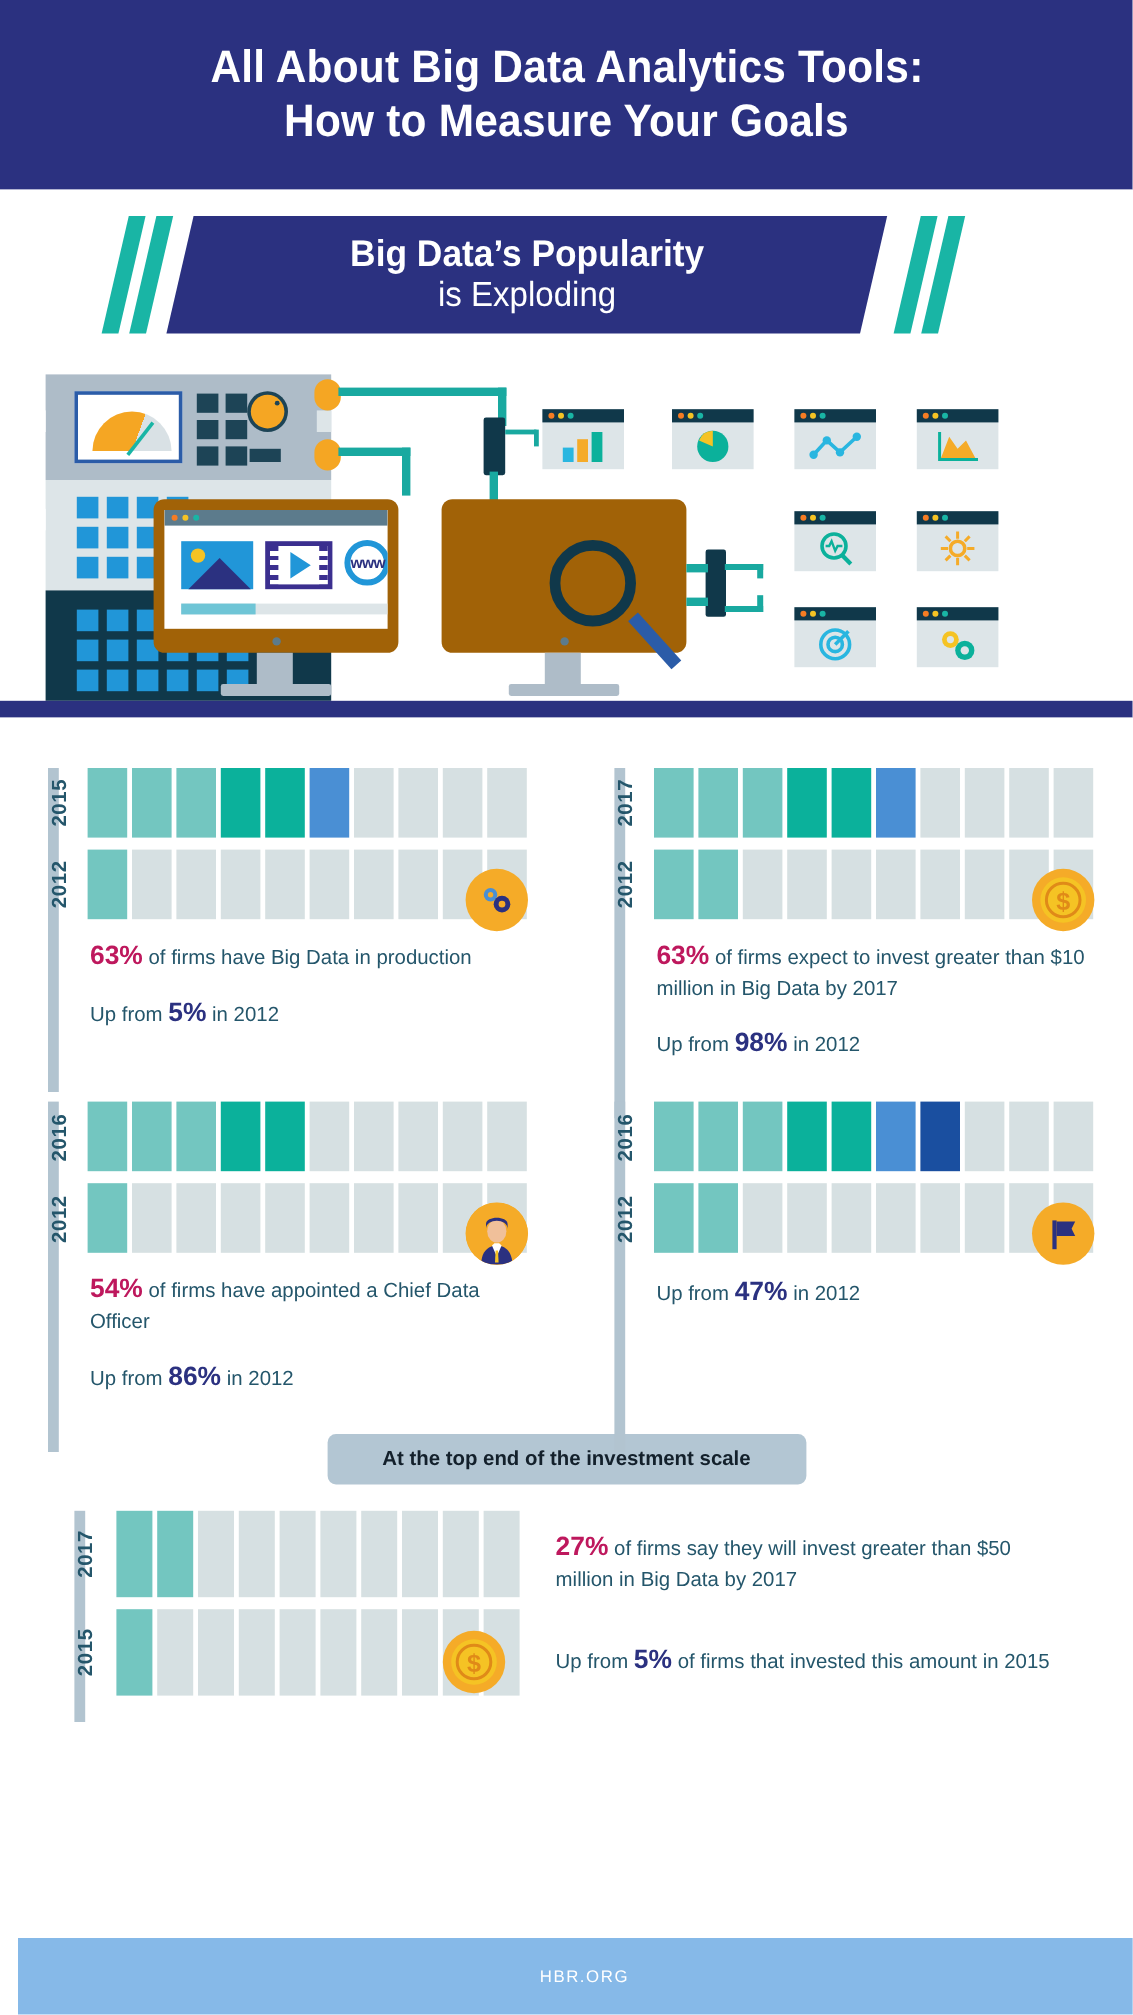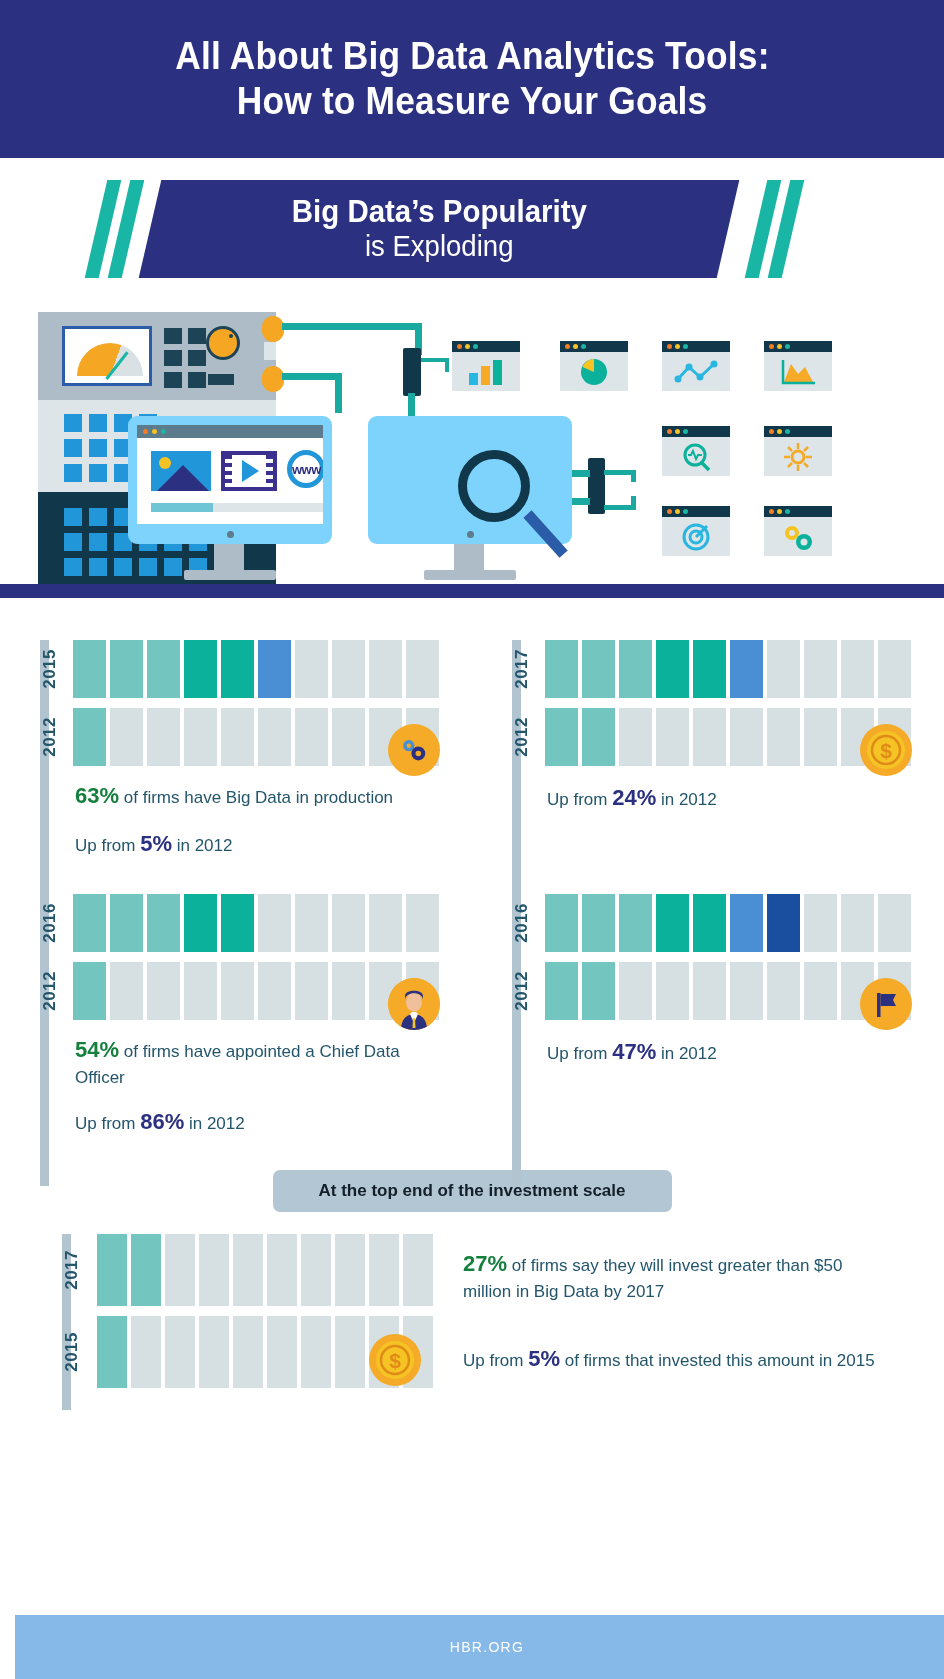--- a/index.html
+++ b/index.html
@@ -183,21 +183,21 @@
     background: #f5a623;
   }
 
   
   .cable { position: absolute; background: #19a9a0; }
   .connector { position: absolute; background: #10384a; border-radius: 2px; }
 
   
   .monitor {
     position: absolute;
-    background: #7dd3fc;
+    background: #a16207;
     border-radius: 9px;
   }
   .monitor-screen {
     position: absolute; left: 9px; top: 9px; right: 9px; bottom: 20px;
     background: #ffffff;
     overflow: hidden;
   }
   .m-titlebar {
     height: 13px; background: #5c7b8c;
     display: flex; align-items: center; gap: 4px; padding-left: 6px;
@@ -354,21 +354,21 @@
     z-index: 5;
   }
   .stat {
     margin-left: 35px;
     margin-top: 14px;
     font-size: 17px;
     color: #24566b;
     line-height: 1.45;
     max-width: 380px;
   }
-  .stat b { color: #15803d; font-size: 22px; font-weight: bold; }
+  .stat b { color: #be185d; font-size: 22px; font-weight: bold; }
   .stat-sub {
     margin-left: 35px;
     margin-top: 16px;
     margin-bottom: 4px;
     font-size: 17px;
     color: #24566b;
     line-height: 1.45;
   }
   .stat-sub b { color: #2b3180; font-size: 22px; font-weight: bold; }
 
@@ -784,22 +784,25 @@
               </div>
               <div class="badge" style="right:-6px; top:16px;">
                 <svg width="42" height="42" viewBox="0 0 42 42">
                     <circle cx="21" cy="21" r="19" fill="#f5c324"></circle>
                     <circle cx="21" cy="21" r="14" fill="none" stroke="#e08a18" stroke-width="2.5"></circle>
                     <text x="21" y="29" font-size="21" font-weight="bold" fill="#e08a18" text-anchor="middle" font-family="Liberation Sans, sans-serif">$</text>
                   </svg>
               </div>
             </div>
           </div>
+          <div class="stat">
+            <b>63%</b><span> of firms expect to invest greater than $10 million in Big Data by 2017</span>
+          </div>
           <div class="stat-sub">
-            <span>Up from </span><b>24%</b><span> in 2012</span>
+            <span>Up from </span><b>98%</b><span> in 2012</span>
           </div>
         </div>
       </div>
 
       <div class="panel">
         <div class="panel-inner">
           <div class="axis-line" style="height:292px;"></div>
           <div class="rows">
             <div class="row">
               <div class="row-year">2016</div>

